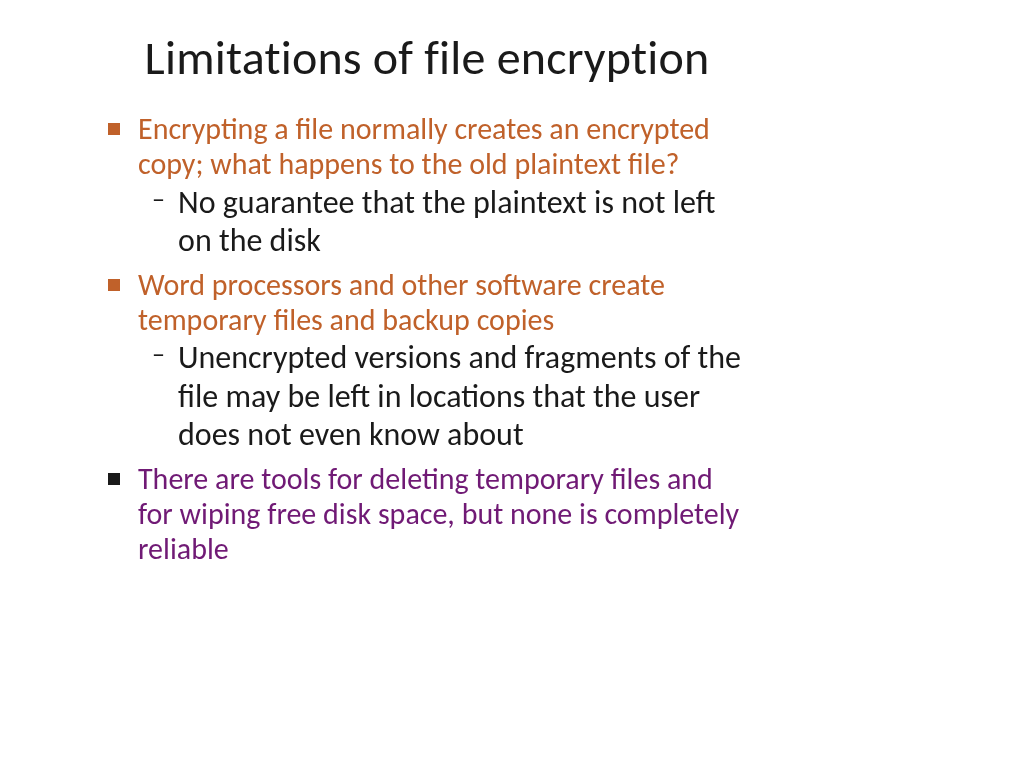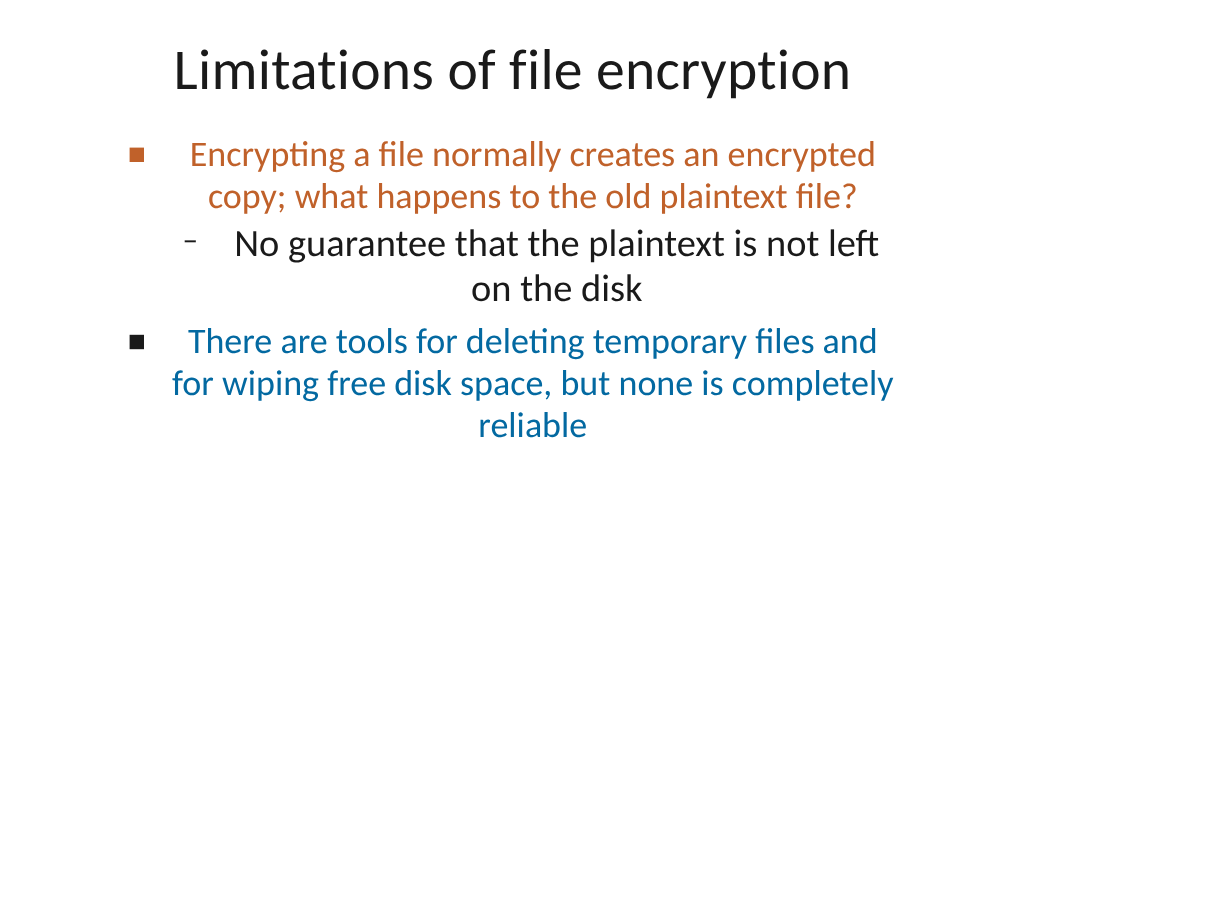--- a/index.html
+++ b/index.html
@@ -18,33 +18,32 @@
     color: #1a1a1a;
     margin-bottom: 24px;
   }
   ul.top { list-style: none; }
   ul.top > li {
     position: relative;
     padding-left: 34px;
     font-size: 30px;
     line-height: 1.18;
     margin-bottom: 4px;
-    text-align: center;
   }
   ul.top > li::before {
     content: "";
     position: absolute;
     left: 4px;
     top: 12px;
     width: 12px;
     height: 12px;
   }
   ul.top > li.orange { color: #c0612a; }
   ul.top > li.orange::before { background: #c0612a; }
-  ul.top > li.black  { color: #0369a1; }
+  ul.top > li.black  { color: #701a75; }
   ul.top > li.black::before  { background: #1a1a1a; }
 
   ul.sub { list-style: none; margin-top: 2px; margin-bottom: 6px; }
   ul.sub > li {
     position: relative;
     padding-left: 30px;
     font-size: 32px;
     line-height: 1.2;
     color: #1a1a1a;
     margin-left: 10px;
@@ -68,20 +67,28 @@
 
     <li class="orange">
       <span>Encrypting a file normally creates an encrypted copy; what happens to the old plaintext file?</span>
       <ul class="sub">
         <li>
           <span>No guarantee that the plaintext is not left on the disk</span>
         </li>
       </ul>
     </li>
 
+    <li class="orange">
+      <span>Word processors and other software create temporary files and backup copies</span>
+      <ul class="sub">
+        <li>
+          <span>Unencrypted versions and fragments of the file may be left in locations that the user does not even know about</span>
+        </li>
+      </ul>
+    </li>
 
     <li class="black">
       <span>There are tools for deleting temporary files and for wiping free disk space, but none is completely reliable</span>
     </li>
 
 
   </ul>
 </div>
 
 </body></html>

